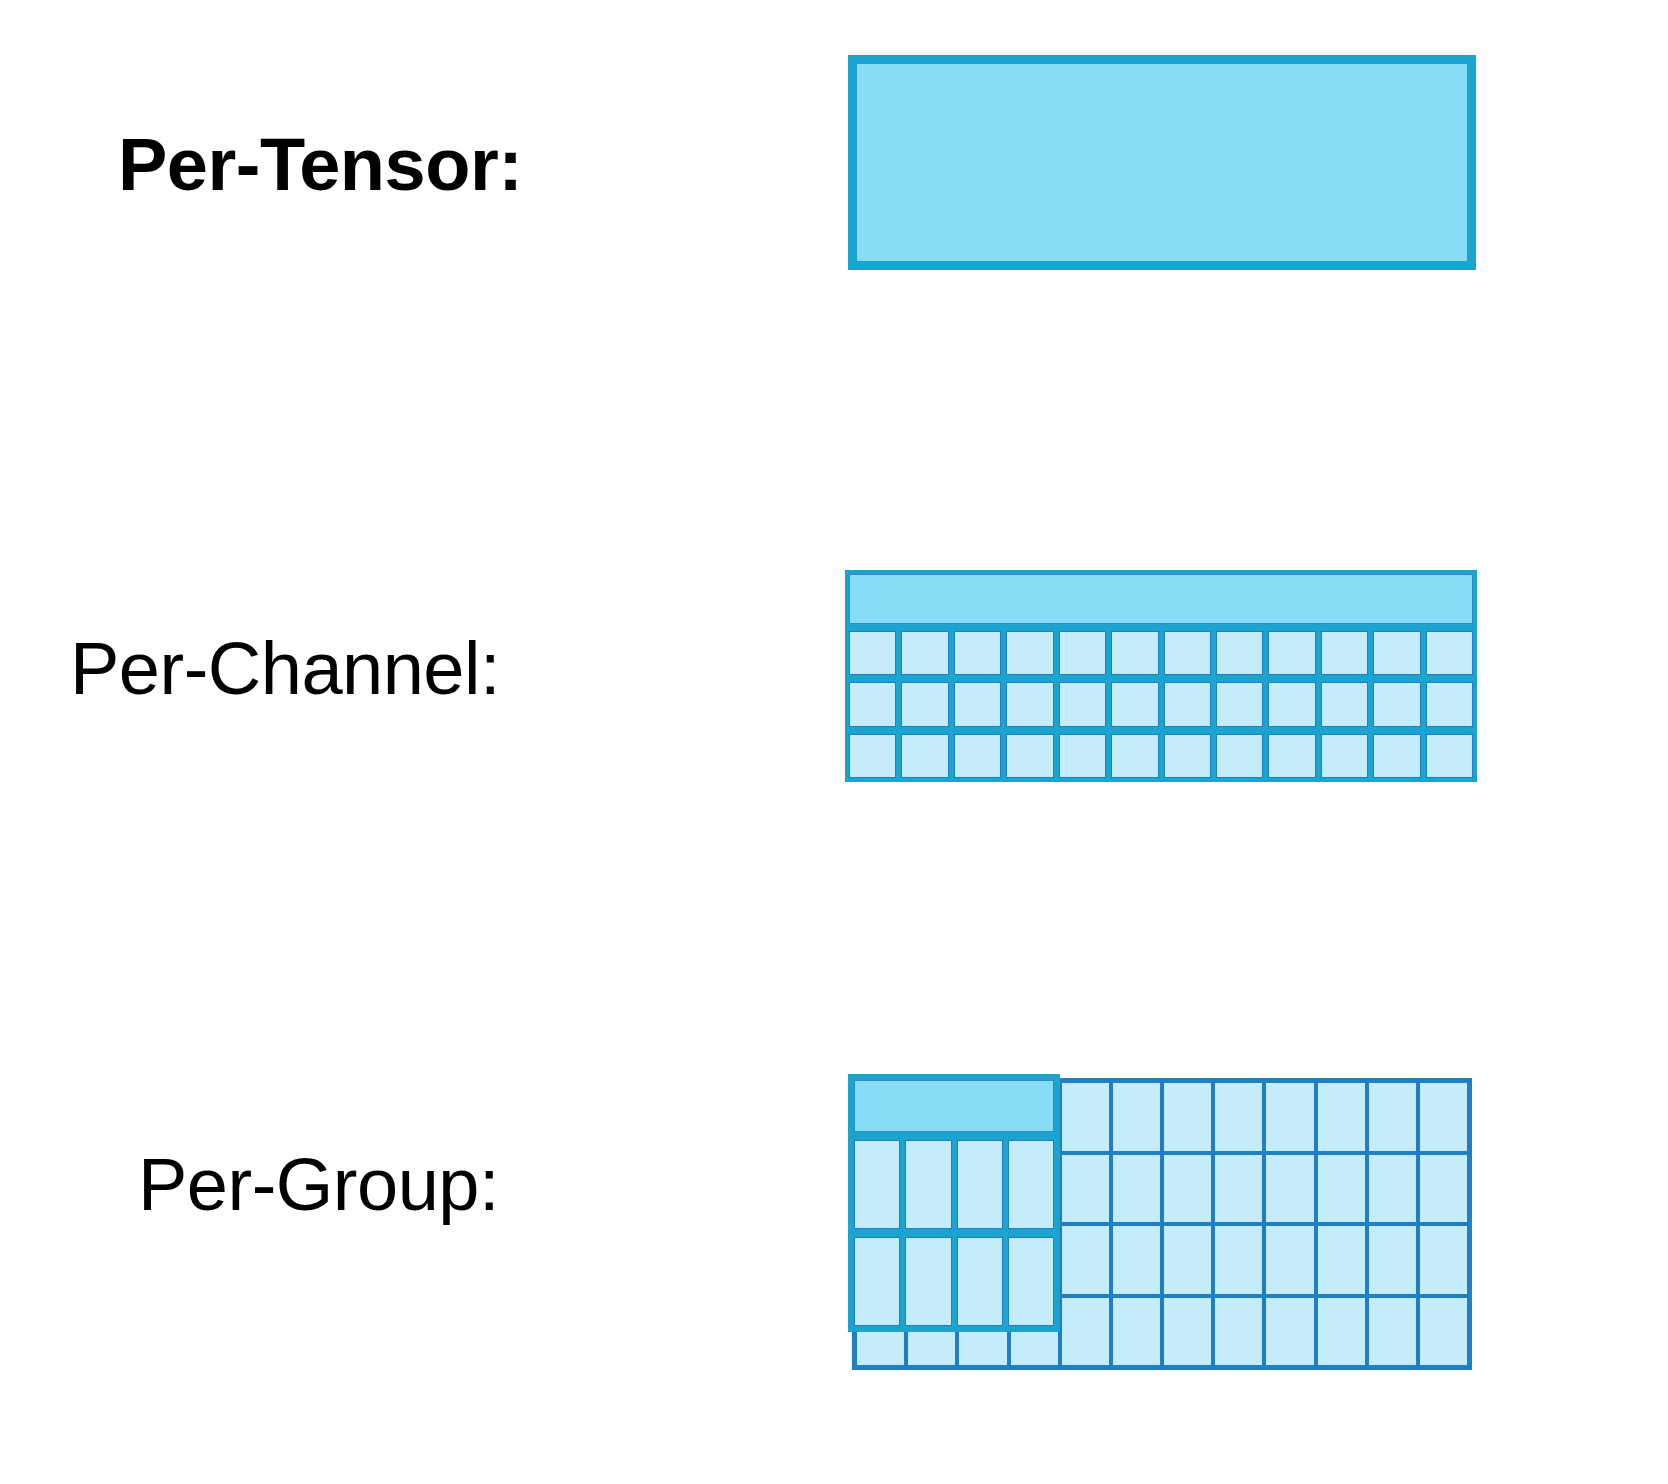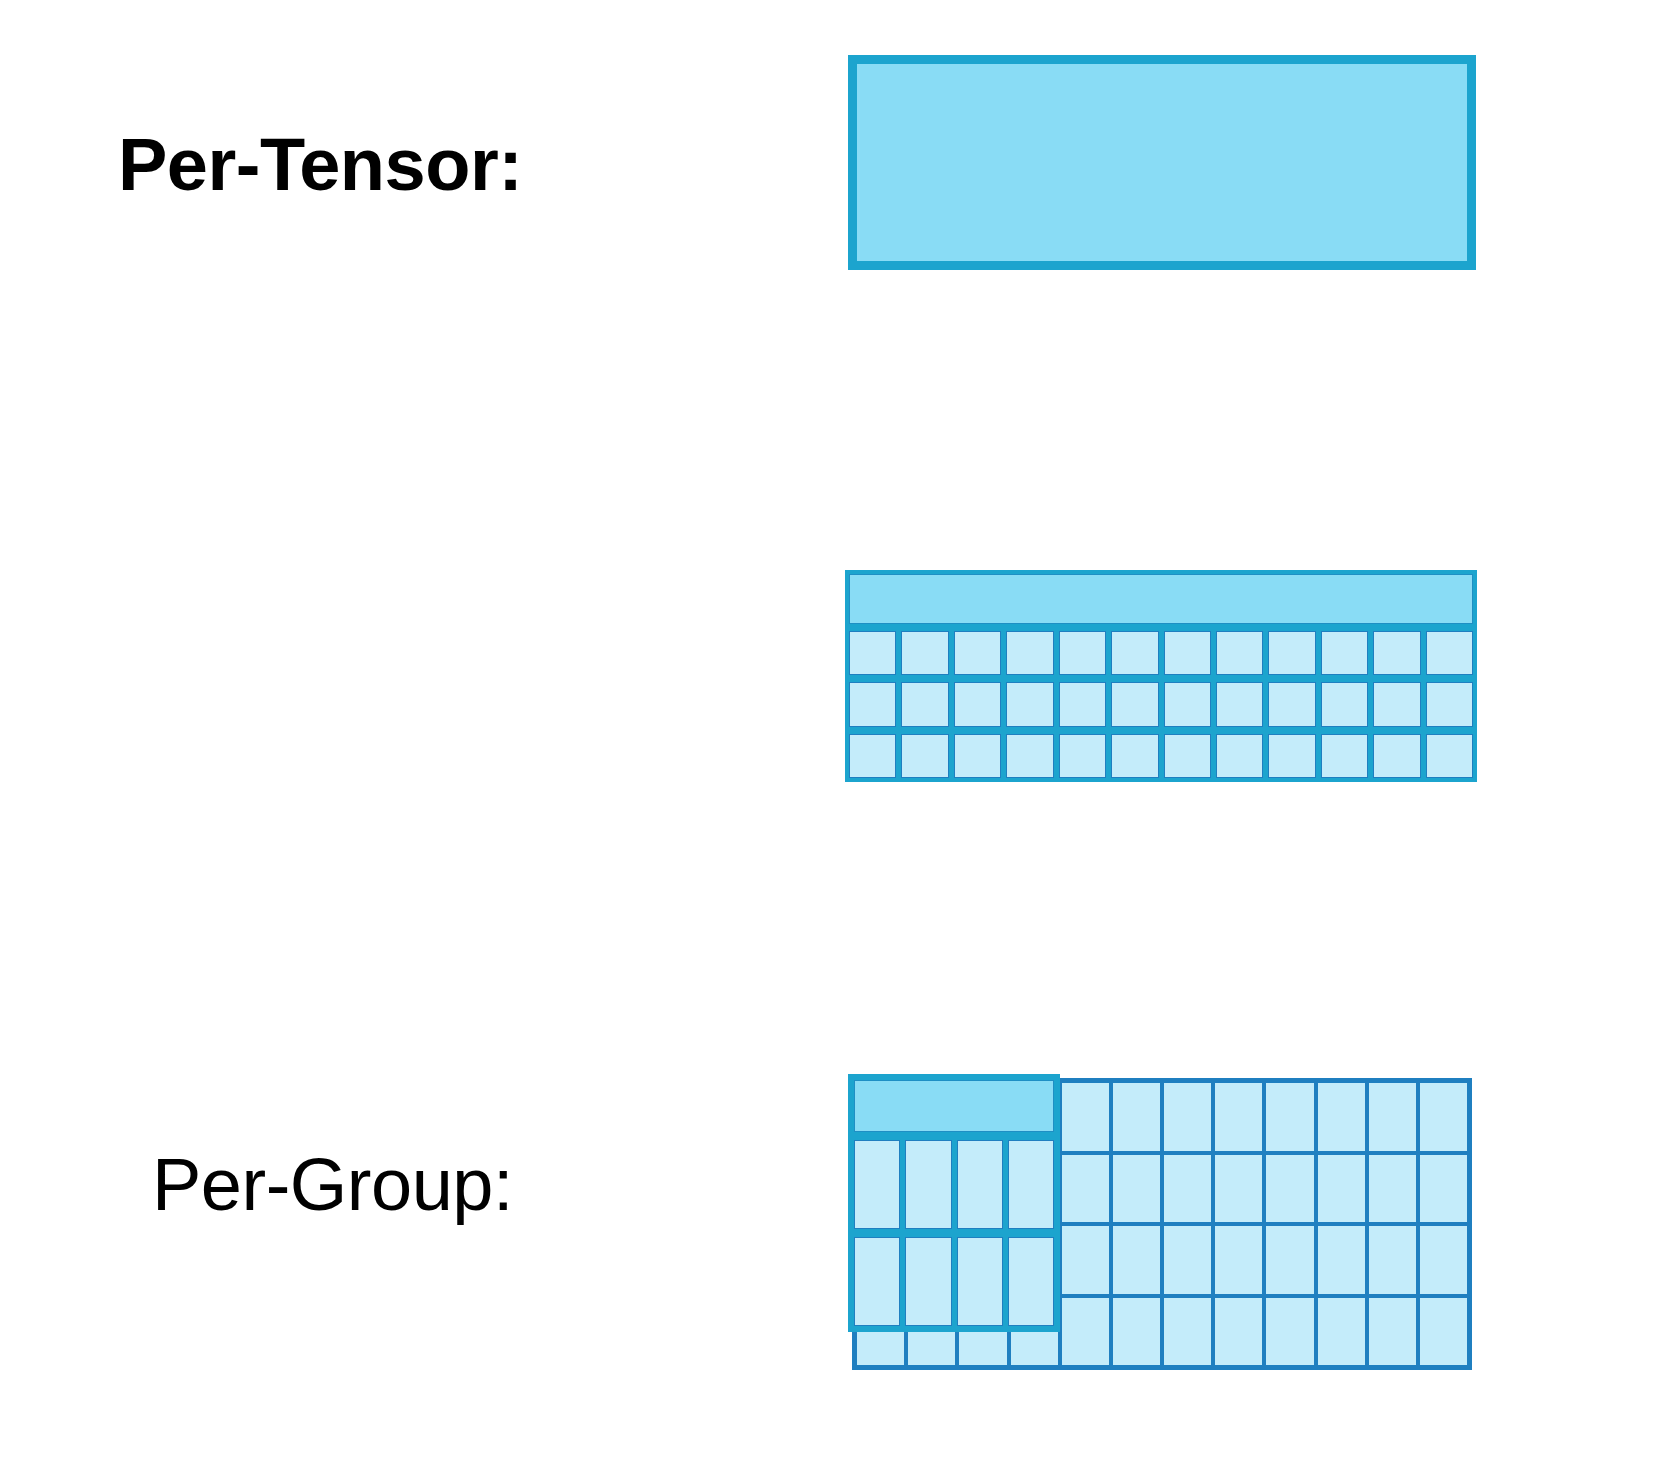--- a/index.html
+++ b/index.html
@@ -28,21 +28,21 @@
     color: #000000;
     font-family: "Liberation Sans", sans-serif;
     font-weight: 400;
     font-size: 74px;
     letter-spacing: -0.5px;
     white-space: nowrap;
     line-height: 1;
   }
   .label-tensor  { left: 118px; top: 128px; font-weight: bold; }
   .label-channel { left: 70px;  top: 632px; }
-  .label-group   { left: 152px; top: 1148px; text-align: center; }
+  .label-group   { left: 138px; top: 1148px; text-align: center; }
 
   
   .diagram {
     position: absolute;
   }
 
   
   .tensor-box {
     left: 848px;
     top: 55px;
@@ -164,20 +164,21 @@
 </style>
 </head>
 <body>
 
 <div class="stage">
 
   <div class="row-label label-tensor">Per-Tensor:</div>
 
   <div class="diagram tensor-box"></div>
 
+  <div class="row-label label-channel">Per-Channel:</div>
 
   <div class="diagram channel-wrap">
     <div class="channel-band"></div>
     <div class="channel-grid">
       <div class="g-row">
         <div class="g-cell"></div>
         <div class="g-cell"></div>
         <div class="g-cell"></div>
         <div class="g-cell"></div>
         <div class="g-cell"></div>

